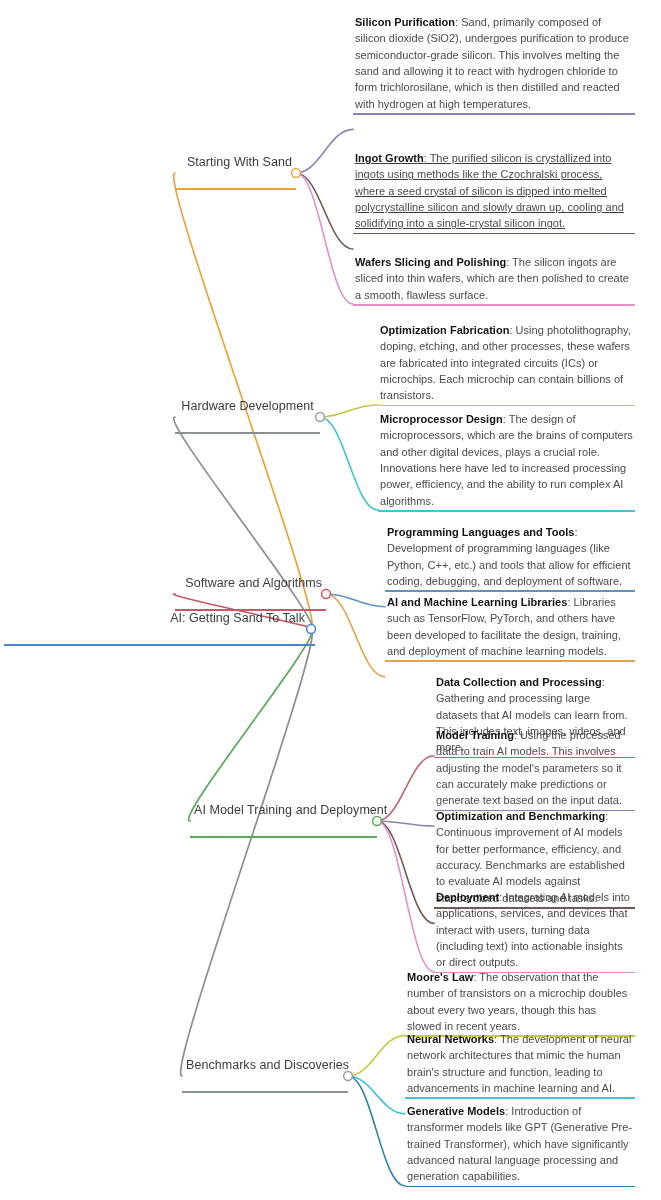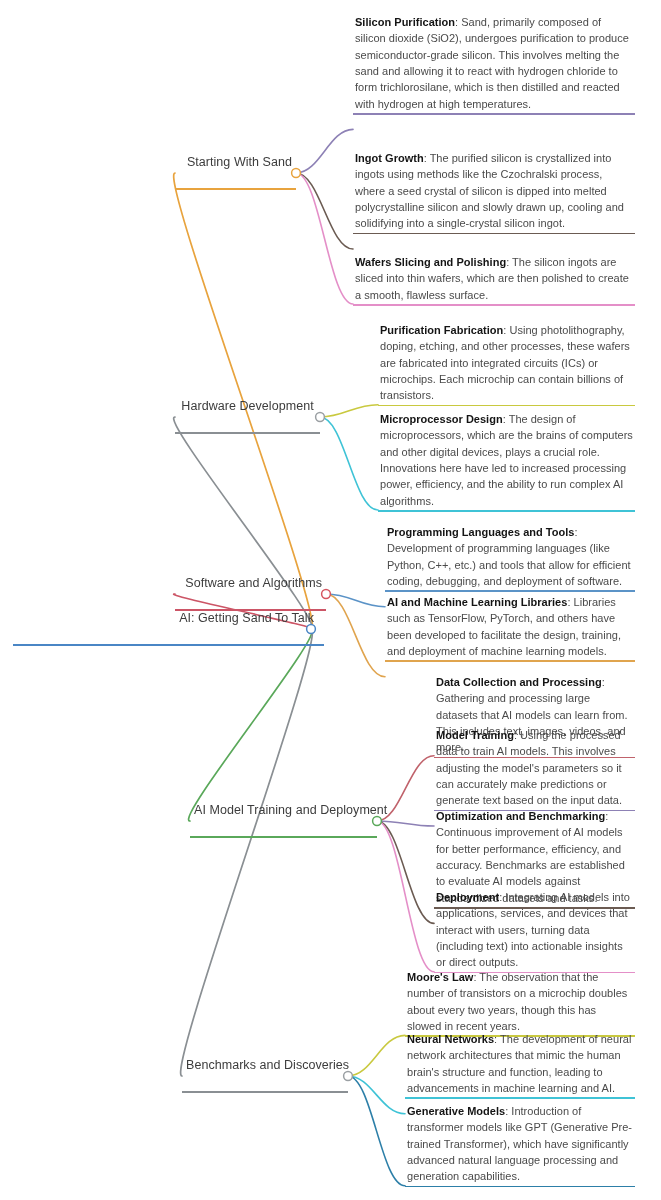--- a/index.html
+++ b/index.html
@@ -95,46 +95,46 @@
       <path d="M 377 821 C 400.94 821, 410.06 971.71875, 434 971.71875" fill="none" stroke="#e48fc8" stroke-width="1.6" stroke-linecap="round"></path>
       <circle cx="377" cy="821" r="4.4" fill="#ffffff" stroke="#5aa85a" stroke-width="1.5"></circle>
       <path d="M 311 629 C 329 629, 164 1076, 182 1076" fill="none" stroke="#8a8f93" stroke-width="1.7" stroke-linecap="round"></path>
       <path d="M 348 1076 C 371.94 1076, 381.06 1035.375, 405 1035.375" fill="none" stroke="#c9c93f" stroke-width="1.6" stroke-linecap="round"></path>
       <path d="M 348 1076 C 371.94 1076, 381.06 1113.71875, 405 1113.71875" fill="none" stroke="#3fc3d6" stroke-width="1.6" stroke-linecap="round"></path>
       <path d="M 348 1076 C 371.94 1076, 381.06 1185.71875, 405 1185.71875" fill="none" stroke="#2d7fa8" stroke-width="1.6" stroke-linecap="round"></path>
       <circle cx="348" cy="1076" r="4.4" fill="#ffffff" stroke="#9a9fa3" stroke-width="1.5"></circle>
       <circle cx="311" cy="629" r="4.4" fill="#ffffff" stroke="#4a86c5" stroke-width="1.5"></circle>
     </svg>
   <div id="nodes-layer">
-      <div class="node label-node" id="node-root" style="left: 13px; width: 311px; top: 611px;">
+      <div class="node label-node" id="node-root" style="left: 4px; width: 311px; top: 611px;">
         <span class="label-text">AI: Getting Sand To Talk</span>
         <span class="label-rule" style="background:#4a86c5"></span>
       </div>
       <div class="node label-node" style="left: 175px; width: 121px; top: 155px;">
         <span class="label-text" style="text-align:right">Starting With Sand</span>
         <span class="label-rule" style="background:#e8a33d"></span>
       </div>
       <div class="leaf" style="left: 353px; top: 14px; width: 282px;">
         <span class="leaf-text"><b>Silicon Purification</b><span>: Sand, primarily composed of silicon dioxide (SiO2), undergoes purification to produce semiconductor-grade silicon. This involves melting the sand and allowing it to react with hydrogen chloride to form trichlorosilane, which is then distilled and reacted with hydrogen at high temperatures.</span></span>
         <span class="leaf-rule" style="background: rgb(141, 129, 181);"></span>
       </div>
-      <div class="leaf" style="left: 353px; top: 150px; width: 282px;">
+      <div class="leaf" style="left: 353px; top: 150px; width: 282px; text-decoration: underline;">
         <span class="leaf-text"><b>Ingot Growth</b><span>: The purified silicon is crystallized into ingots using methods like the Czochralski process, where a seed crystal of silicon is dipped into melted polycrystalline silicon and slowly drawn up, cooling and solidifying into a single-crystal silicon ingot.</span></span>
         <span class="leaf-rule" style="background: rgb(107, 91, 82);"></span>
       </div>
       <div class="leaf" style="left: 353px; top: 254px; width: 282px;">
         <span class="leaf-text"><b>Wafers Slicing and Polishing</b><span>: The silicon ingots are sliced into thin wafers, which are then polished to create a smooth, flawless surface.</span></span>
         <span class="leaf-rule" style="background: rgb(228, 143, 200);"></span>
       </div>
       <div class="node label-node" style="left: 175px; width: 145px; top: 399px;">
         <span class="label-text" style="text-align:center">Hardware Development</span>
         <span class="label-rule" style="background:#8a8f93"></span>
       </div>
       <div class="leaf" style="left: 378px; top: 322px; width: 257px;">
-        <span class="leaf-text"><b>Purification Fabrication</b><span>: Using photolithography, doping, etching, and other processes, these wafers are fabricated into integrated circuits (ICs) or microchips. Each microchip can contain billions of transistors.</span></span>
+        <span class="leaf-text"><b>Optimization Fabrication</b><span>: Using photolithography, doping, etching, and other processes, these wafers are fabricated into integrated circuits (ICs) or microchips. Each microchip can contain billions of transistors.</span></span>
         <span class="leaf-rule" style="background: rgb(201, 201, 63);"></span>
       </div>
       <div class="leaf" style="left: 378px; top: 411px; width: 257px;">
         <span class="leaf-text"><b>Microprocessor Design</b><span>: The design of microprocessors, which are the brains of computers and other digital devices, plays a crucial role. Innovations here have led to increased processing power, efficiency, and the ability to run complex AI algorithms.</span></span>
         <span class="leaf-rule" style="background: rgb(63, 195, 214);"></span>
       </div>
       <div class="node label-node" style="left: 175px; width: 151px; top: 576px;">
         <span class="label-text" style="text-align:right">Software and Algorithms</span>
         <span class="label-rule" style="background:#cc5566"></span>
       </div>

